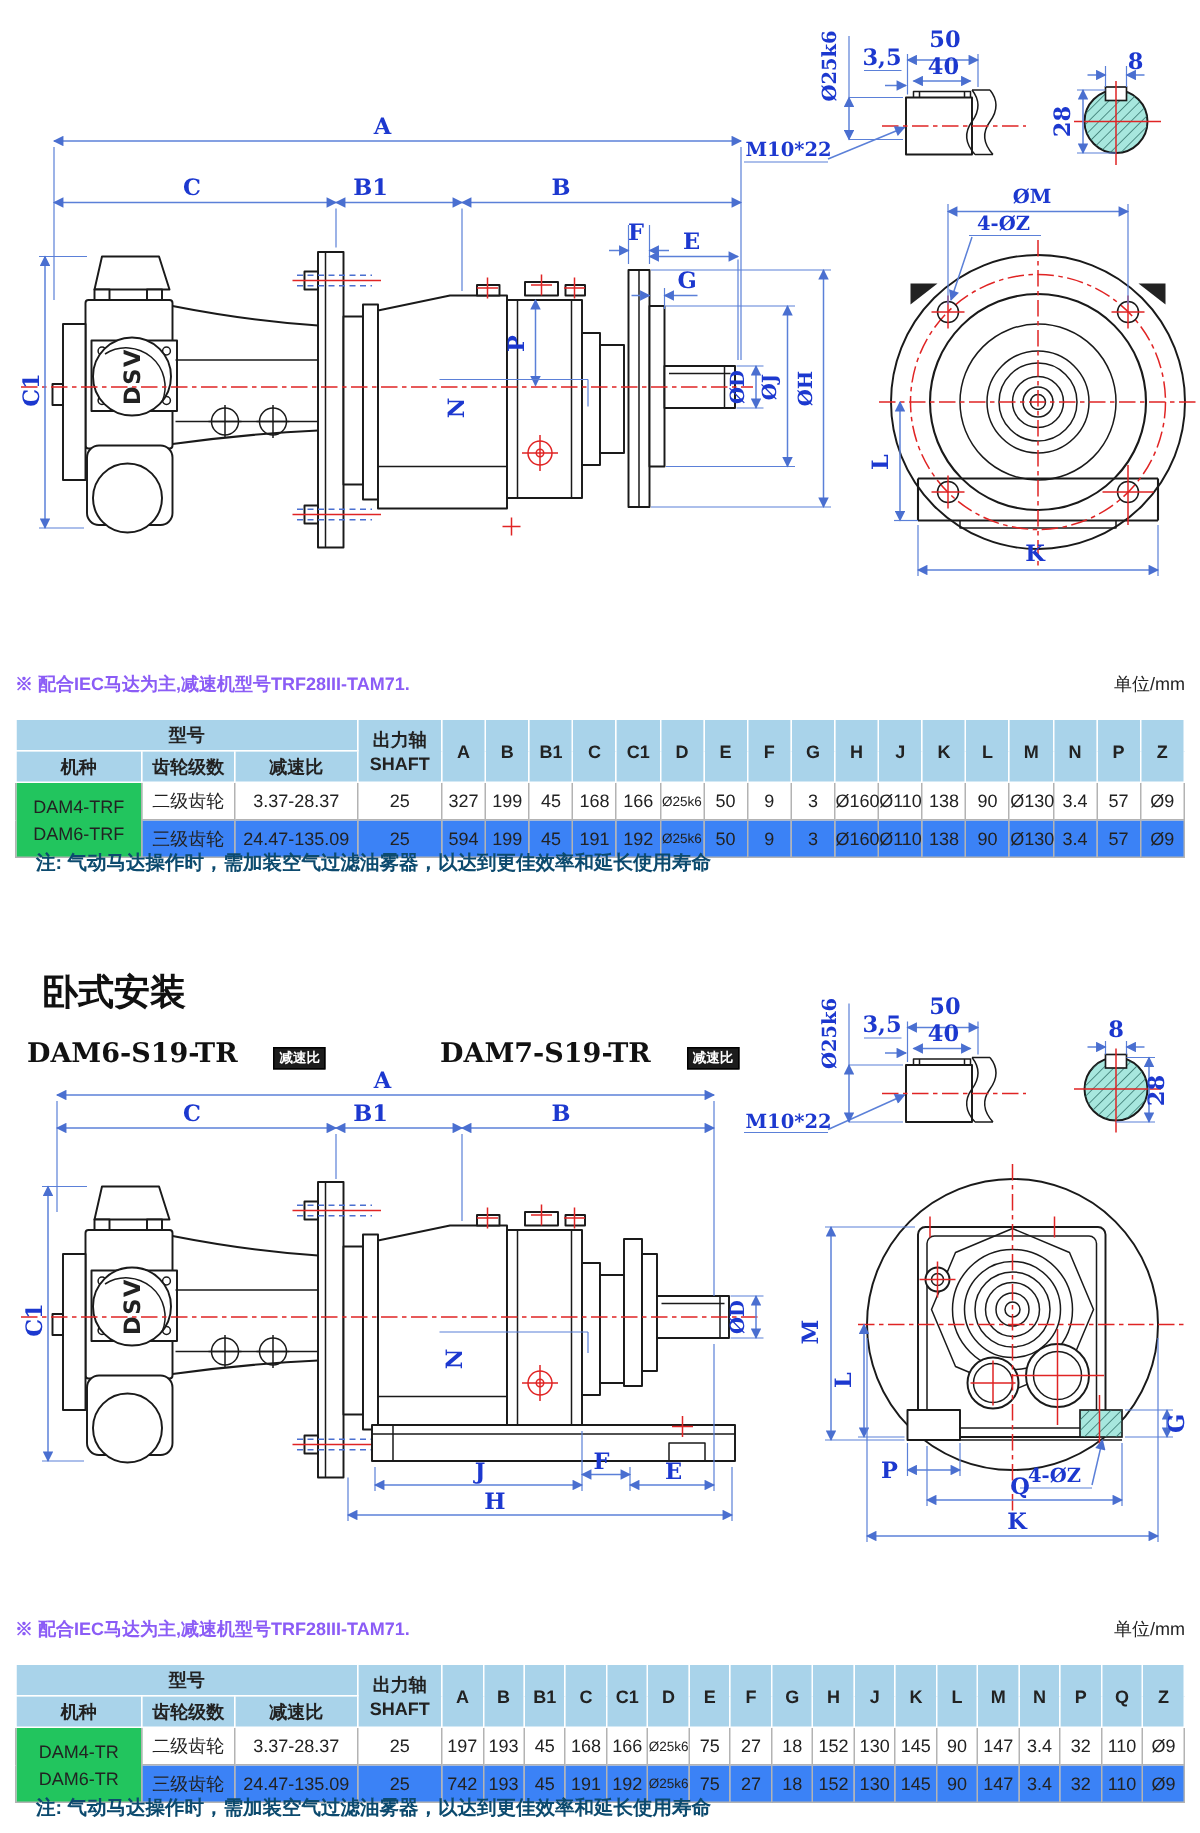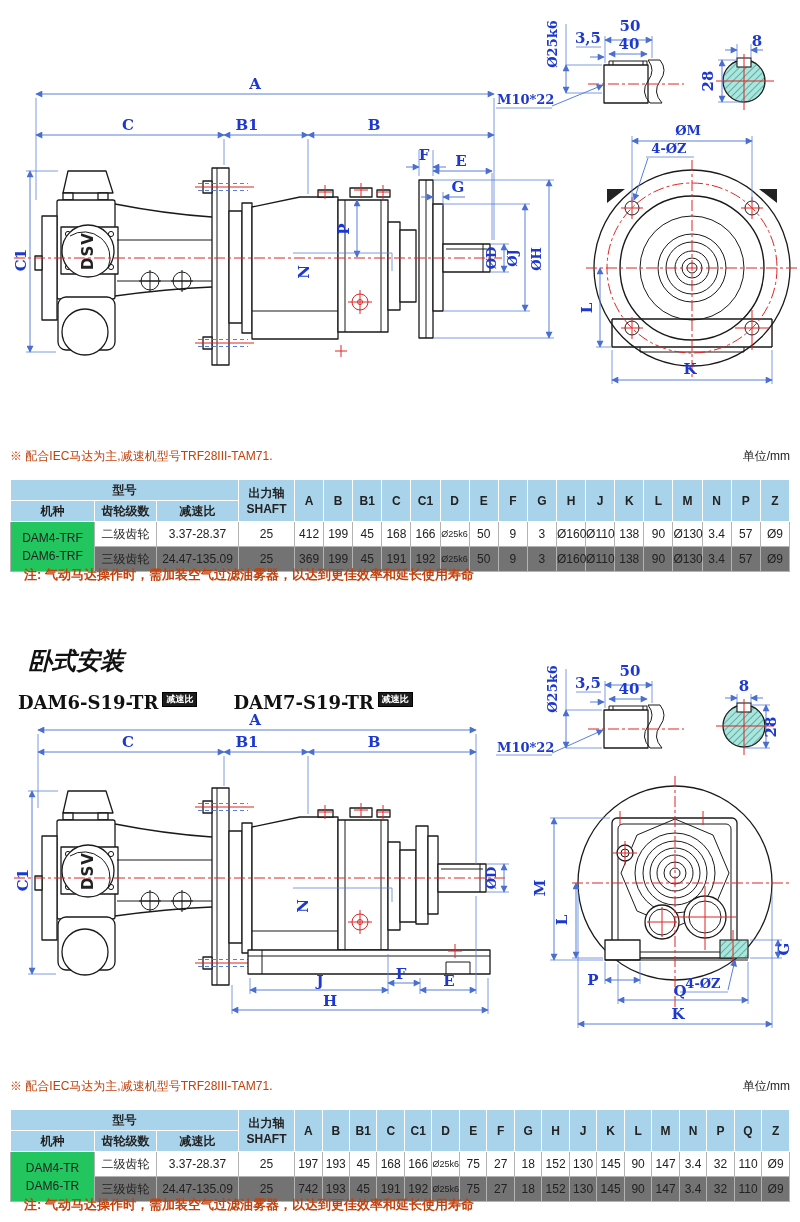--- a/index.html
+++ b/index.html
@@ -12,32 +12,32 @@
   .dim,.dim1{stroke:#5b80d8;stroke-width:1;fill:none;}
   .ext{stroke:#5b80d8;stroke-width:.8;fill:none;}
   .bd {stroke:#4a6fd0;stroke-width:.9;fill:none;stroke-dasharray:4 3;}
   .red{stroke:#e02424;stroke-width:1;fill:none;}
   .redd{stroke:#e02424;stroke-width:1;fill:none;stroke-dasharray:11 3 3 3;}
   .dt {font-family:"DejaVu Serif",serif;font-weight:bold;font-size:15px;fill:#1c38cf;text-anchor:middle;}
   .dts{font-size:13px;}
   .tas{text-anchor:start;}
   .logo{font-family:"DejaVu Sans",sans-serif;font-weight:bold;font-size:15px;fill:#222;text-anchor:middle;letter-spacing:1px;}
   .noterow{position:absolute;left:10px;width:780px;display:flex;justify-content:space-between;align-items:flex-end;}
-  .note{font-size:12px;font-weight:normal;color:#c2410c;text-align:right;}
+  .note{font-size:12px;font-weight:bold;color:#8b5cf6;text-align:right;}
   .unit{font-size:12px;color:#222;text-align:right;}
-  .foot{position:absolute;left:24px;font-size:13px;font-weight:bold;color:#c2410c;}
+  .foot{position:absolute;left:24px;font-size:13px;font-weight:bold;color:#0c4a6e;}
   table{border-collapse:collapse;width:780px;table-layout:fixed;position:absolute;left:10px;
         border:1px solid #9bb9cc;margin-top:11px;}
   th{background:#a9d3ea;border:1px solid #fff;font-size:12px;font-weight:bold;color:#222;padding:1px 0;height:18px;}
   td{border:1px solid #b3b3b3;font-size:12px;text-align:center;color:#222;padding:1px 0;height:22px;background:#fff;}
-  tr.alt td{background:#737373;}
+  tr.alt td{background:#3b82f6;}
   td.mc{background:#22c55e;line-height:1.5;}
   td.sm{font-size:9px;}
-  .heading{position:absolute;left:28px;top:645px;font-size:24px;font-weight:bold;color:#111;font-style:italic;}
-  .models{position:absolute;left:18px;top:692px;display:flex;align-items:flex-start;gap:4px;
+  .heading{position:absolute;left:28px;top:645px;font-size:24px;font-weight:bold;color:#111;}
+  .models{position:absolute;left:18px;top:692px;display:flex;align-items:flex-end;gap:24px;
           font-family:"DejaVu Serif",serif;font-weight:bold;font-size:18px;color:#111;}
   .models .gap{width:28px;}
   .badge{display:inline-block;background:#1c1c1c;color:#fff;font-family:"Liberation Sans",sans-serif;
          font-size:9px;font-weight:bold;padding:2px 3px;border:1px solid #000;line-height:1;}
 </style>
 </head>
 <body>
 
 <div id="page">
 
@@ -260,21 +260,21 @@
   </thead>
   <tbody>
     <tr>
       <td rowspan="2" class="mc">
         <div>DAM4-TRF</div>
             <div>DAM6-TRF</div>
       </td>
       <td>二级齿轮</td>
       <td>3.37-28.37</td>
       <td>25</td>
-      <td>412</td>
+      <td>327</td>
       <td>199</td>
       <td>45</td>
       <td>168</td>
       <td>166</td>
       <td class="sm">Ø25k6</td>
       <td>50</td>
       <td>9</td>
       <td>3</td>
       <td>Ø160</td>
       <td>Ø110</td>
@@ -282,21 +282,21 @@
       <td>90</td>
       <td>Ø130</td>
       <td>3.4</td>
       <td>57</td>
       <td>Ø9</td>
     </tr>
     <tr class="alt">
       <td>三级齿轮</td>
       <td>24.47-135.09</td>
       <td>25</td>
-      <td>369</td>
+      <td>594</td>
       <td>199</td>
       <td>45</td>
       <td>191</td>
       <td>192</td>
       <td class="sm">Ø25k6</td>
       <td>50</td>
       <td>9</td>
       <td>3</td>
       <td>Ø160</td>
       <td>Ø110</td>

